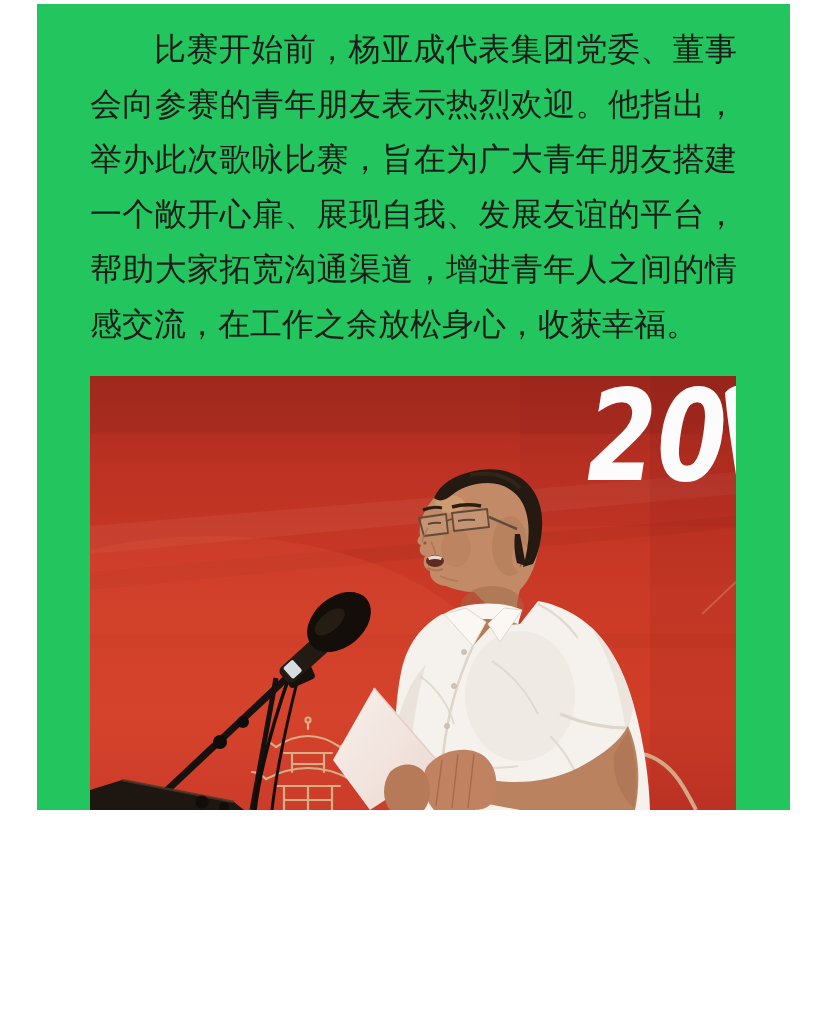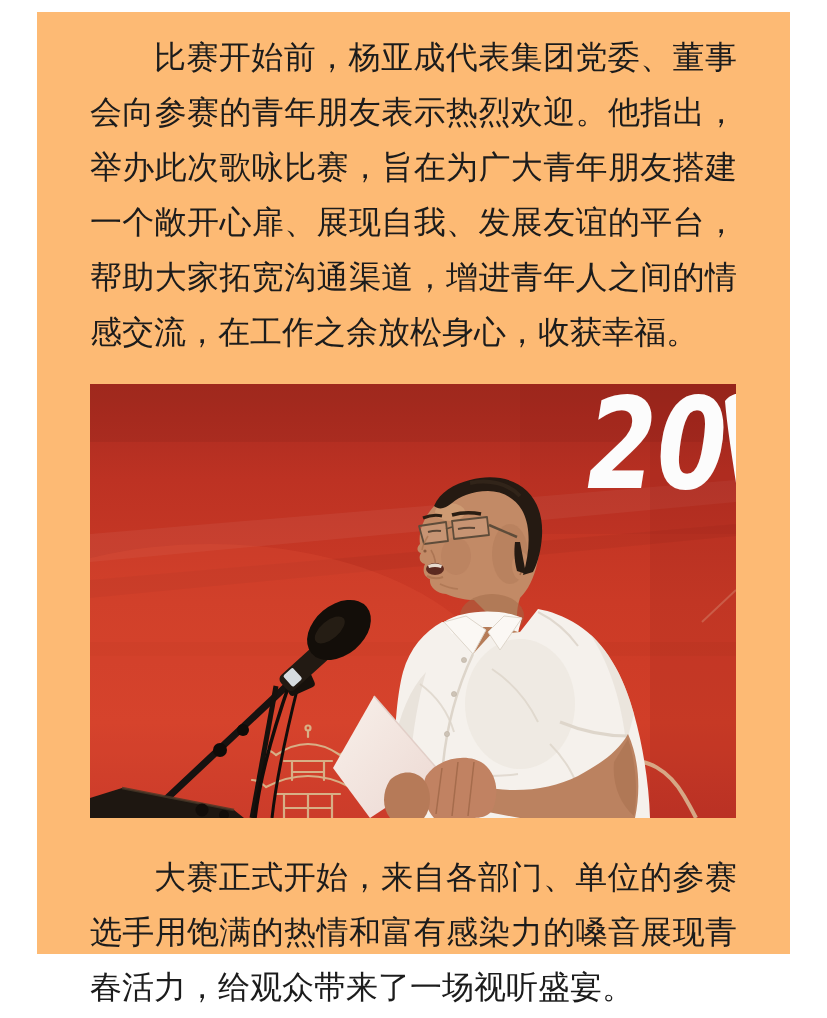--- a/index.html
+++ b/index.html
@@ -7,24 +7,24 @@
     position: relative;
     width: 827px;
     height: 1018px;
     background: #ffffff;
     overflow: hidden;
     font-family: "Liberation Sans", "DejaVu Sans", sans-serif;
   }
   .section-card {
     position: absolute;
     left: 37px;
-    top: 12px;
+    top: 4px;
     width: 753px;
-    height: 942px;
-    background: #fdba74;
+    height: 806px;
+    background: #22c55e;
   }
   .article {
     position: relative;
     width: 100%;
     height: 100%;
   }
   .para {
     margin: 0 53px;
     width: 647px;
     font-size: 32px;
@@ -223,17 +223,16 @@
                 <path d="M352,384 L346,430"></path>
                 <path d="M368,378 L362,432"></path>
                 <path d="M384,378 L378,432"></path>
               </g>
               <path d="M300,396 C310,386 326,386 334,396 C342,406 342,424 334,434 L300,434 C292,424 292,408 300,396 Z" fill="#b67a58"></path>
             </g>
           </g>
         </svg>
       </div>
 
-      <p class="para para-2">大赛正式开始，来自各部门、单位的参赛选手用饱满的热情和富有感染力的嗓音展现青春活力，给观众带来了一场视听盛宴。</p>
 
     </div>
   </div>
 </div>
 
 </body></html>

